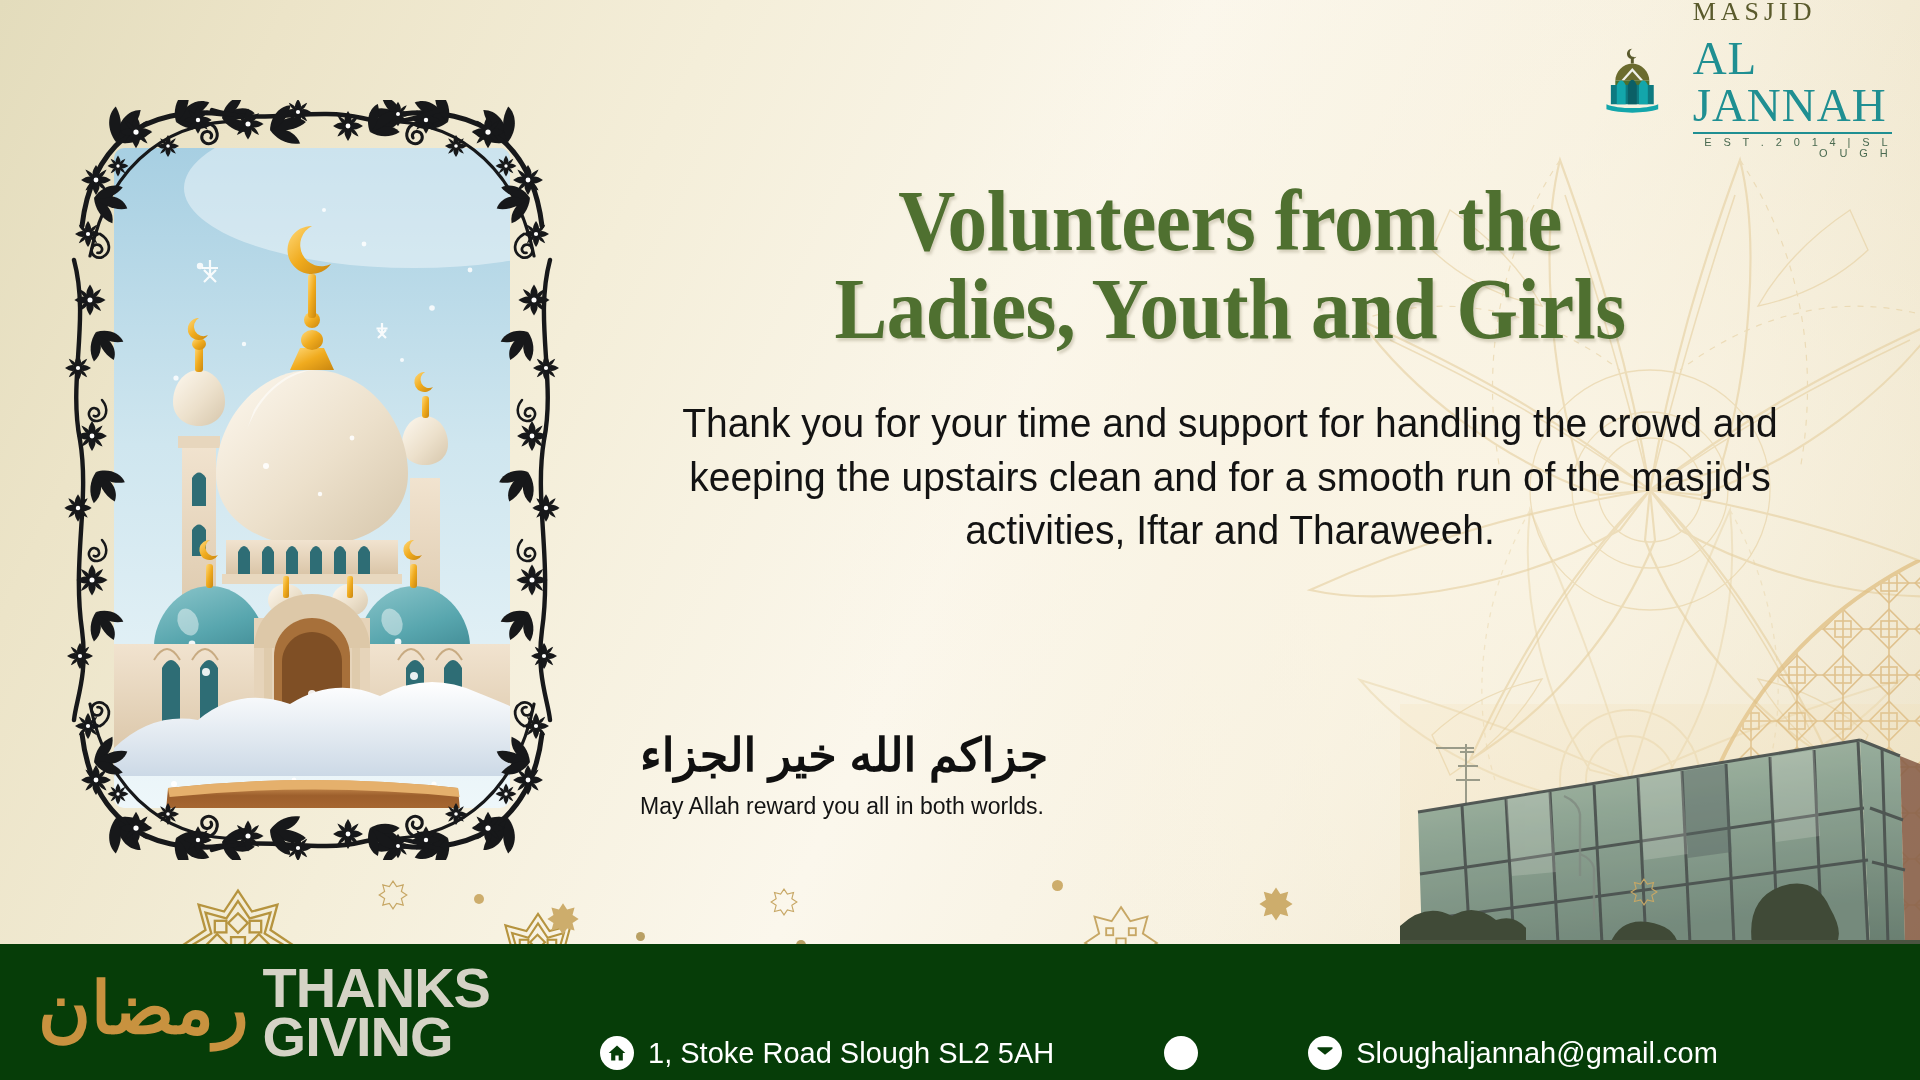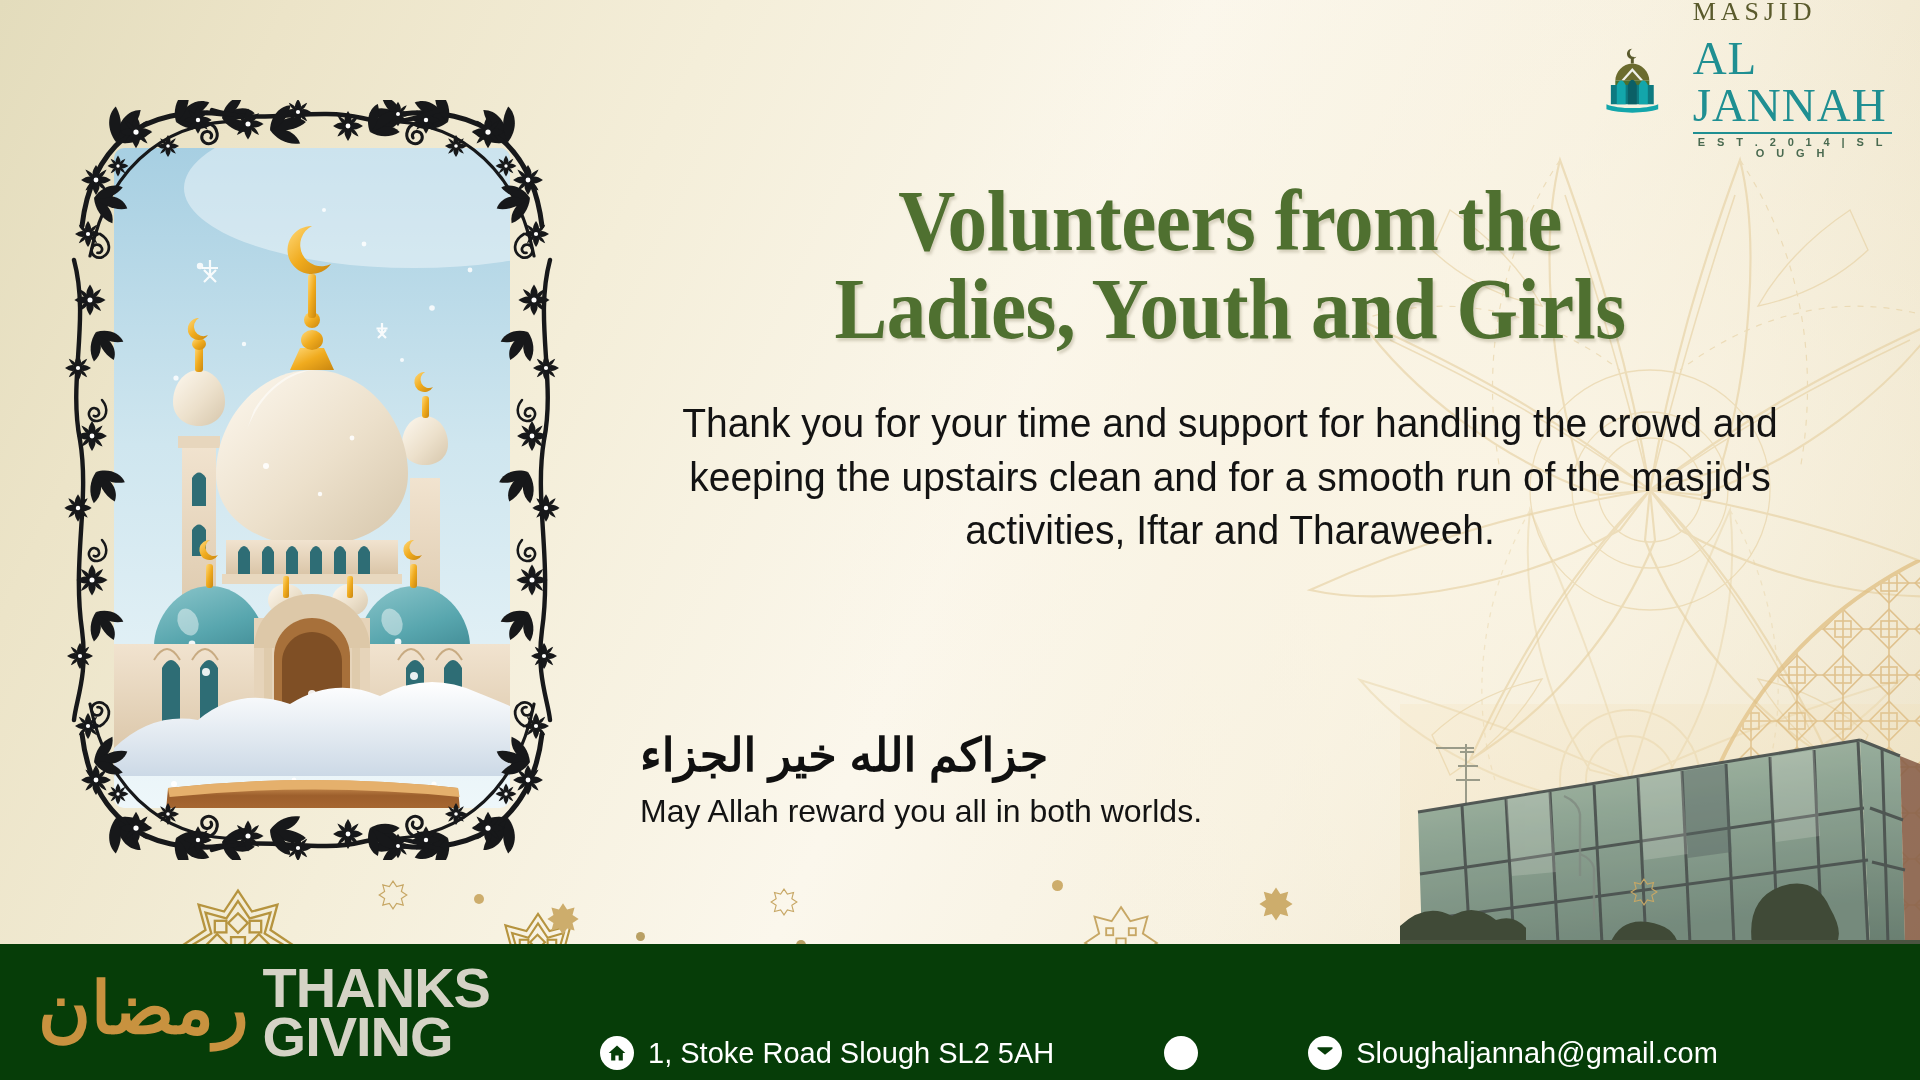--- a/index.html
+++ b/index.html
@@ -67,21 +67,21 @@
     margin:0;
     font-size:46px;
     line-height:1.1;
     color:#101010;
     direction:rtl;
     font-weight:700;
     letter-spacing:1px;
   }
   #dua-translation{
     margin:12px 0 0 0;
-    font-size:32px;
+    font-size:23px;
     color:#131313;
     font-weight:500;
   }
 
   
   #building-photo{
     position:absolute;right:0;bottom:136px;width:520px;height:240px;overflow:hidden;
   }
 
   
@@ -93,21 +93,21 @@
   #logo-line1{
     font-family:"Liberation Serif", serif;
     font-size:26px;letter-spacing:5px;color:#5a5a2c;font-weight:400;
   }
   #logo-line2{
     font-family:"Liberation Serif", serif;
     font-size:47px;letter-spacing:1px;color:#1f8f92;font-weight:400;margin-top:10px;
   }
   #logo-rule{height:2px;background:#1f8f92;margin:3px 0 3px 0;width:100%;}
   #logo-line3{
-    font-size:11px;letter-spacing:4.4px;color:#4a6a50;font-weight:700;text-align:center;
+    font-size:11px;letter-spacing:4.4px;color:#4a6a50;font-weight:400;text-align:right;
   }
 
   
   .star-motif{position:absolute;pointer-events:none;}
   .dot{position:absolute;border-radius:50%;pointer-events:none;}
 
   
   #footer{
     position:absolute;left:0;bottom:0;width:1920px;height:136px;
     background:#063d08;

